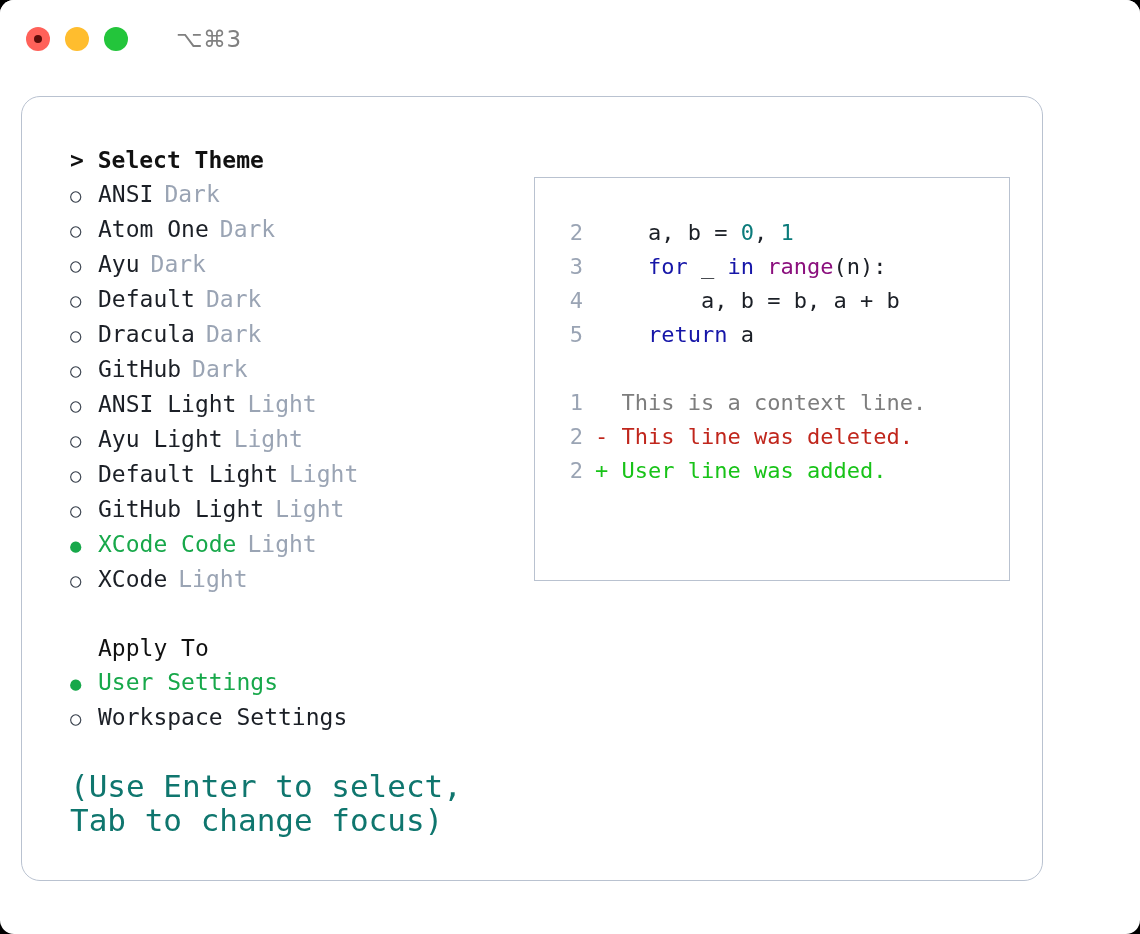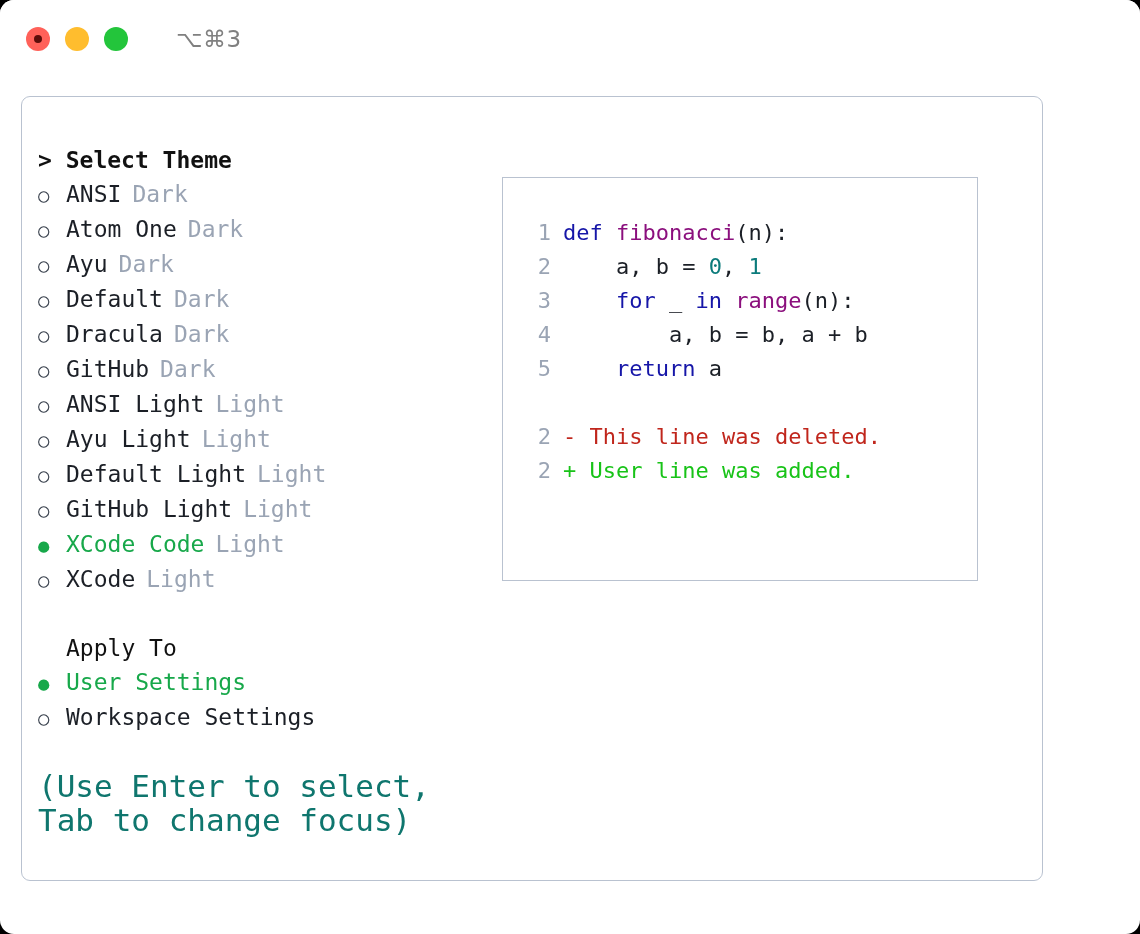--- a/index.html
+++ b/index.html
@@ -55,22 +55,23 @@
     letter-spacing: 0.5px;
     font-family: "DejaVu Sans", "Liberation Sans", sans-serif;
   }
 
   
   .panel {
     position: absolute;
     left: 21px; top: 96px;
     width: 1022px; height: 785px;
     border: 1.5px solid #b9c2d0;
-    border-radius: 9px;
-    background: #ffffff;
+    border-radius: 19px;
+    background: #ffffff;
+    padding-left: 32px;
   }
 
   .columns {
     display: flex;
     padding: 46px 0 0 0;
   }
   .col-left  { width: 470px; padding-left: 16px; }
   .col-right { flex: 1; padding-left: 10px; }
 
   
@@ -206,28 +207,28 @@
         <div class="spacer-block"></div>
 
         <div class="hint">(Use Enter to select, Tab to change focus)</div>
       </div>
 
       <div class="col-right">
 
 
         <div class="preview-box">
           <div id="code-lines">
-              <div class="code-line"><span class="lineno">1</span><span class="k">def</span><span class="pl"> </span><span class="fn">fibonacci</span><span class="pl">(n):</span></div>
               <div class="code-line"><span class="lineno">2</span><span class="pl">    a, b = </span><span class="num">0</span><span class="pl">, </span><span class="num">1</span></div>
               <div class="code-line"><span class="lineno">3</span><span class="pl">    </span><span class="k">for</span><span class="pl"> _ </span><span class="k">in</span><span class="pl"> </span><span class="fn">range</span><span class="pl">(n):</span></div>
               <div class="code-line"><span class="lineno">4</span><span class="pl">        a, b = b, a + b</span></div>
               <div class="code-line"><span class="lineno">5</span><span class="pl">    </span><span class="k">return</span><span class="pl"> a</span></div>
             </div>
           <div class="gap-line"></div>
           <div id="diff-lines">
+              <div class="code-line"><span class="lineno">1</span><span class="ctx">  This is a context line.</span></div>
               <div class="code-line"><span class="lineno">2</span><span class="del">- This line was deleted.</span></div>
               <div class="code-line"><span class="lineno">2</span><span class="add">+ User line was added.</span></div>
             </div>
         </div>
 
       </div>
 
     </div>
   </div>
 </div>

